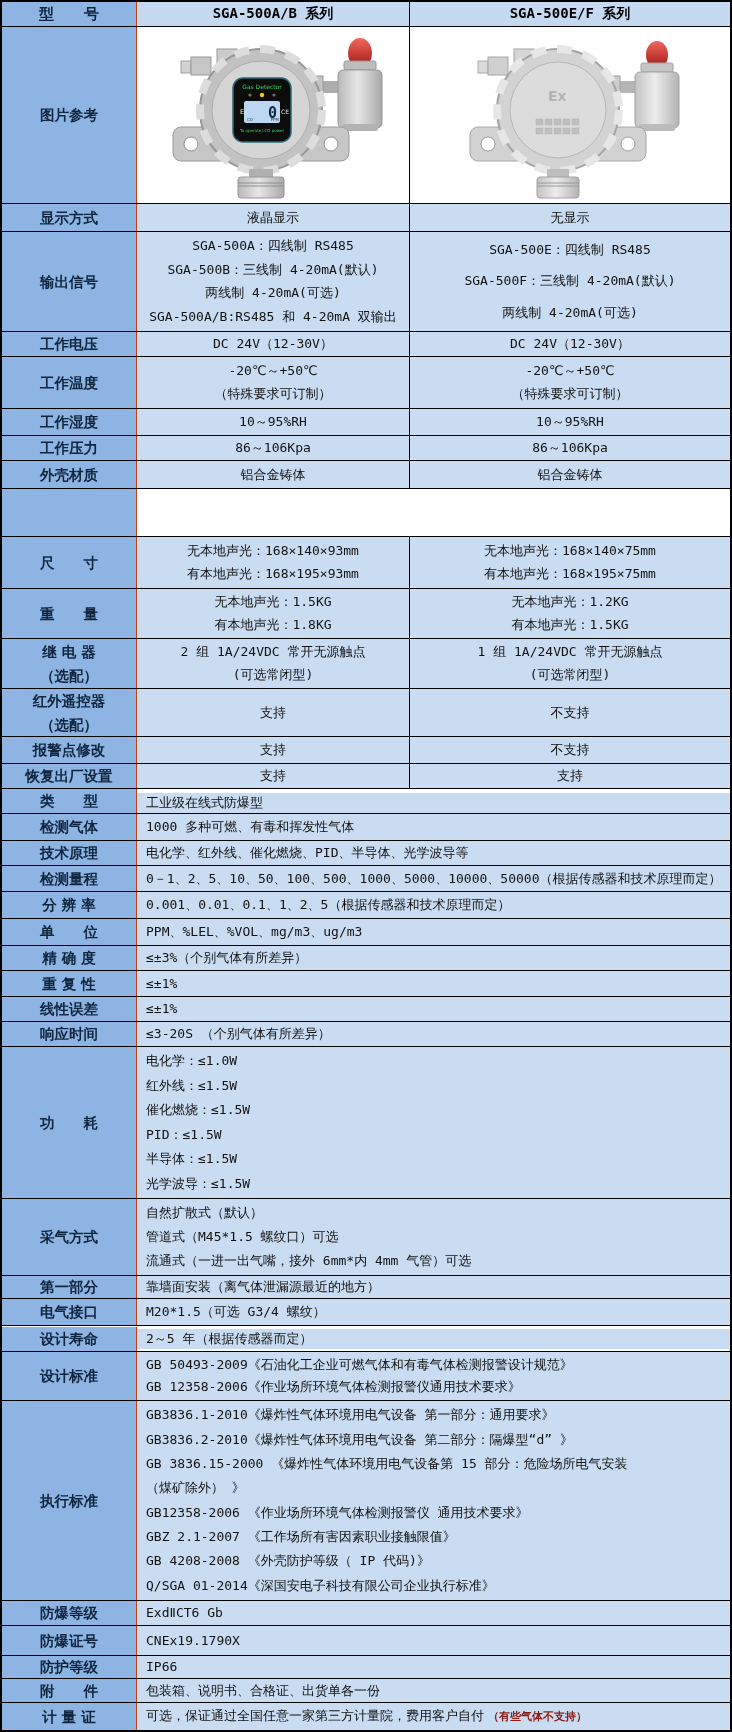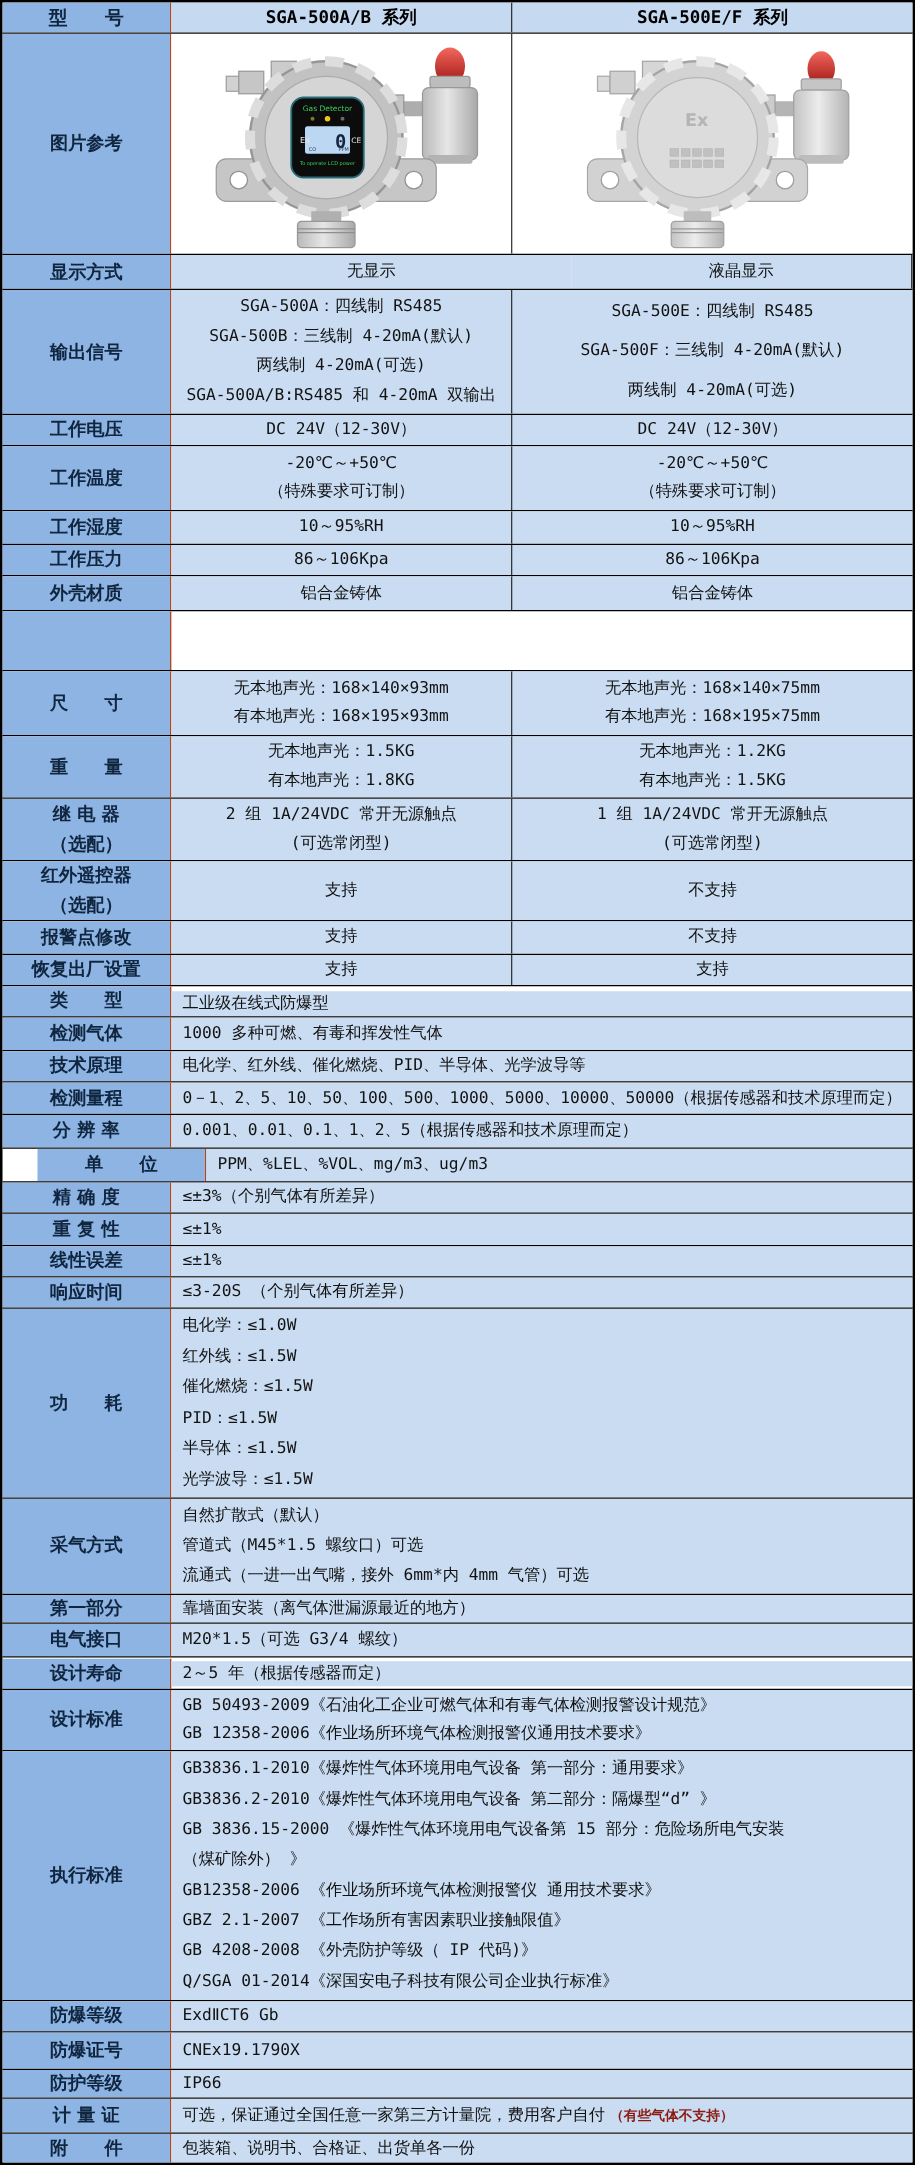--- a/index.html
+++ b/index.html
@@ -170,25 +170,25 @@
           <line x1="93" y1="155" x2="135" y2="155" stroke="#9a9a9a"></line>
         </g>
       </svg>
     </div>
   </div>
 
   <div class="row" style="height: 28px;">
       <div class="cell label-cell">
         <div class="lab-line">显示方式</div>
       </div>
+      <div class="cell val-cell col-a">
+        <div class="val-line">液晶显示</div>
+      </div>
       <div class="cell val-cell col-b">
         <div class="val-line">无显示</div>
-      </div>
-      <div class="cell val-cell col-a">
-        <div class="val-line">液晶显示</div>
       </div>
     </div>
     <div class="row" style="height: 100px;">
       <div class="cell label-cell">
         <div class="lab-line">输出信号</div>
       </div>
       <div class="cell val-cell col-a">
         <div class="val-line">SGA-500A：四线制 RS485</div>
         <div class="val-line">SGA-500B：三线制 4-20mA(默认)</div>
         <div class="val-line">两线制 4-20mA(可选)</div>
@@ -376,21 +376,21 @@
       </div>
     </div>
     <div class="row" style="height: 27px;">
       <div class="cell label-cell">
         <div class="lab-line">分 辨 率</div>
       </div>
       <div class="cell full-cell">
         <div class="val-line">0.001、0.01、0.1、1、2、5（根据传感器和技术原理而定）</div>
       </div>
     </div>
-    <div class="row" style="height: 27px; padding-left: 28px;">
+    <div class="row" style="height: 27px;">
       <div class="cell label-cell">
         <div class="lab-line">单　　位</div>
       </div>
       <div class="cell full-cell">
         <div class="val-line">PPM、%LEL、%VOL、mg/m3、ug/m3</div>
       </div>
     </div>
     <div class="row" style="height: 25px;">
       <div class="cell label-cell">
         <div class="lab-line">精 确 度</div>
@@ -511,30 +511,30 @@
       </div>
     </div>
     <div class="row" style="height: 23px;">
       <div class="cell label-cell">
         <div class="lab-line">防护等级</div>
       </div>
       <div class="cell full-cell">
         <div class="val-line">IP66</div>
       </div>
     </div>
+    <div class="row" style="height: 24px;">
+      <div class="cell label-cell">
+        <div class="lab-line">附　　件</div>
+      </div>
+      <div class="cell full-cell">
+        <div class="val-line">包装箱、说明书、合格证、出货单各一份</div>
+      </div>
+    </div>
     <div class="row" style="height: 28px;">
       <div class="cell label-cell">
         <div class="lab-line">计 量 证</div>
       </div>
       <div class="cell full-cell">
         <div class="val-line">可选，保证通过全国任意一家第三方计量院，费用客户自付<span class="note">（有些气体不支持）</span></div>
       </div>
     </div>
-    <div class="row" style="height: 24px;">
-      <div class="cell label-cell">
-        <div class="lab-line">附　　件</div>
-      </div>
-      <div class="cell full-cell">
-        <div class="val-line">包装箱、说明书、合格证、出货单各一份</div>
-      </div>
-    </div>
 
 </div>
 
 </body></html>

